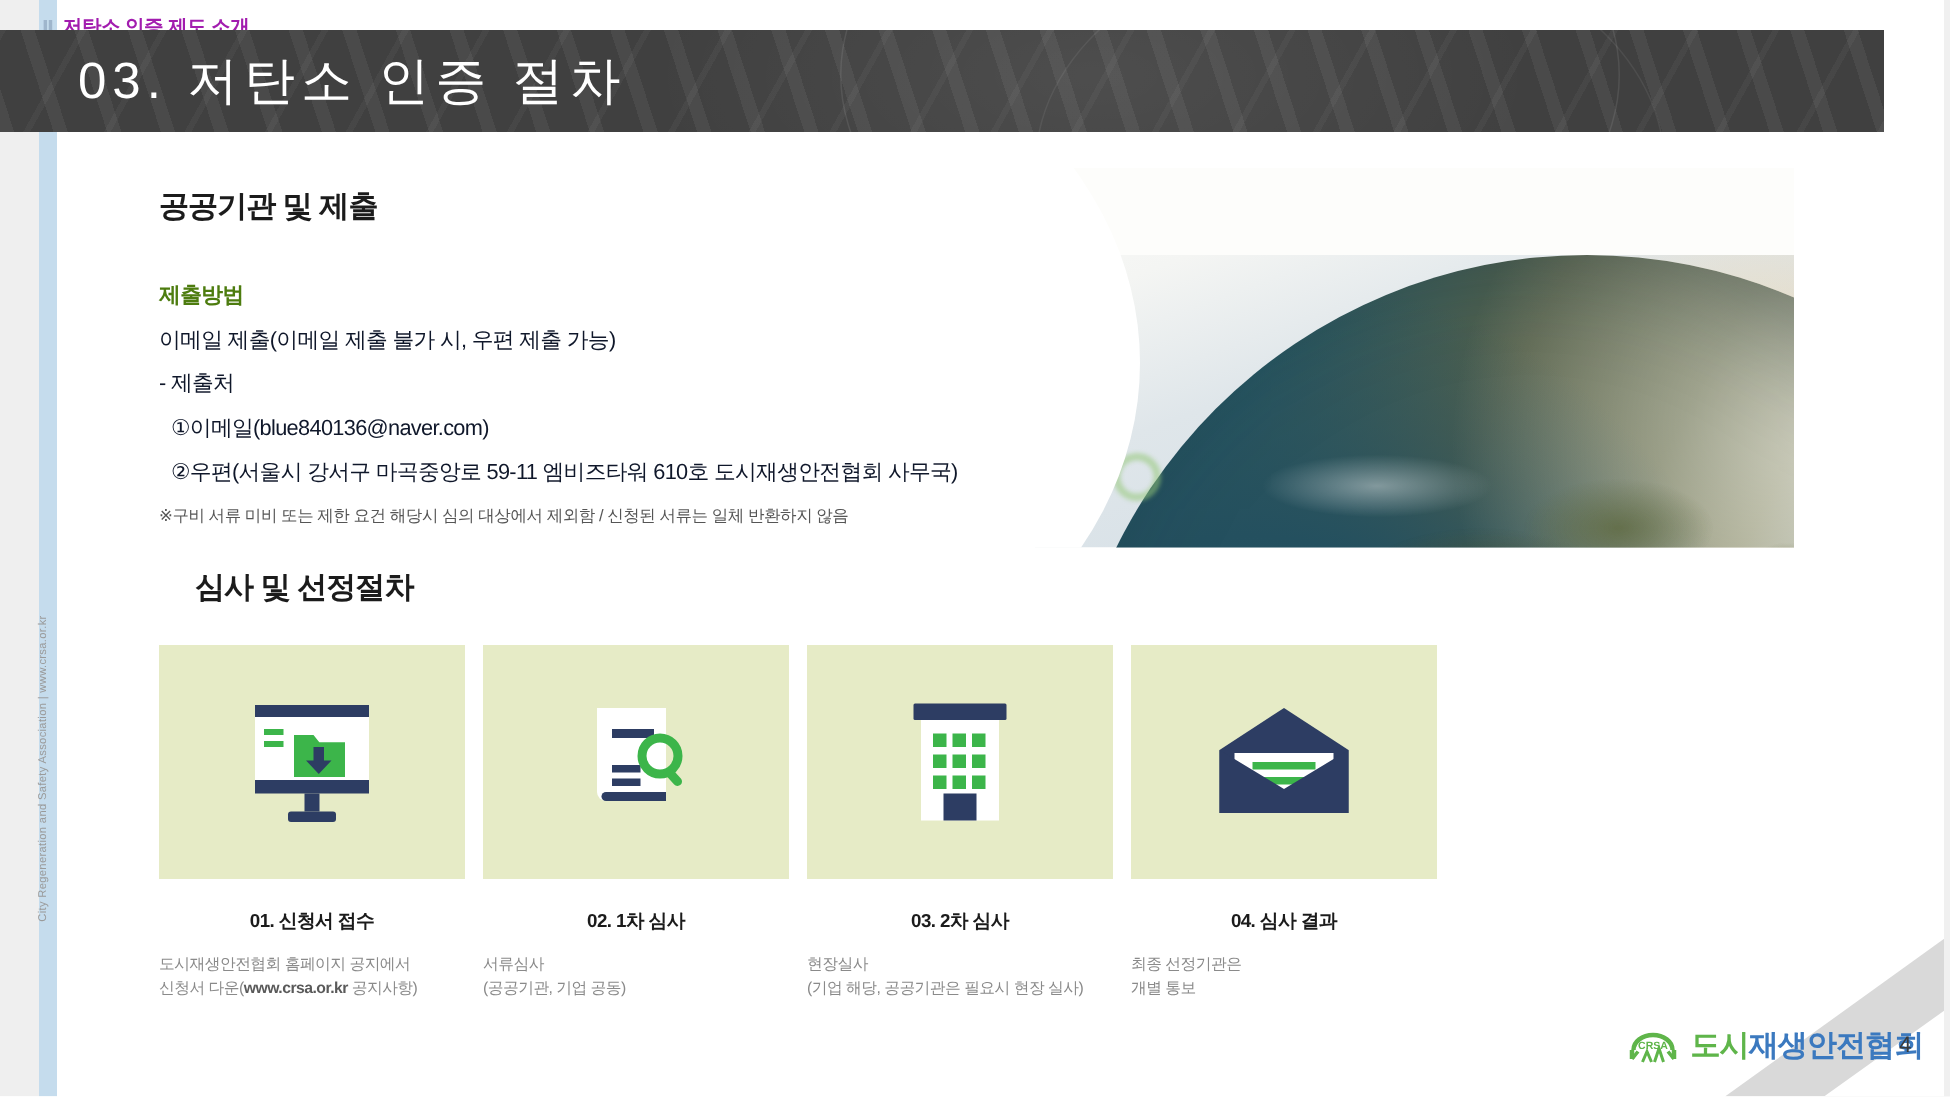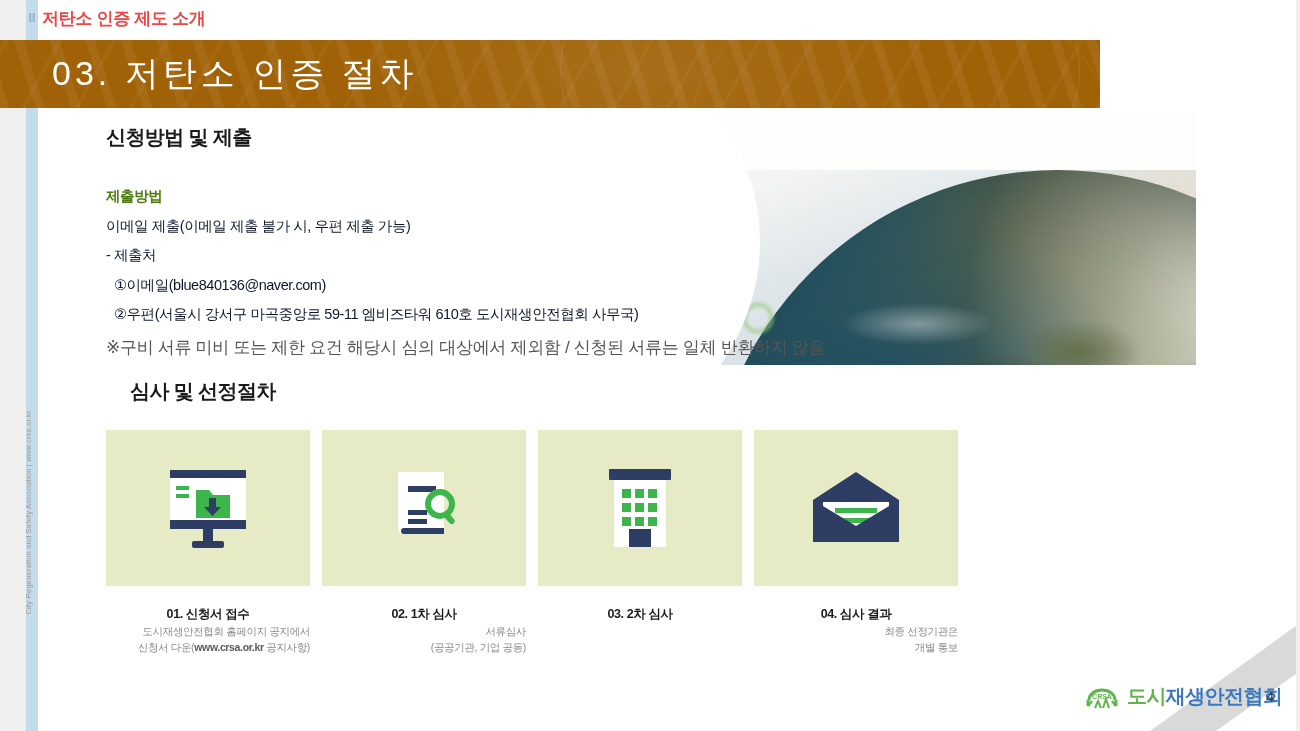--- a/index.html
+++ b/index.html
@@ -44,29 +44,29 @@
   .breadcrumb {
     position: absolute; left: 28px; top: 8px;
     height: 20px;
     display: flex; align-items: center; gap: 7px;
   }
   .bc-mark {
     font-size: 12px; font-weight: bold;
     color: #9fb6cc; letter-spacing: -1px;
   }
   .bc-text {
-    font-size: 17px; font-weight: bold;
-    color: #ef4444; letter-spacing: -0.3px;
+    font-size: 13px; font-weight: bold;
+    color: #a21caf; letter-spacing: -0.3px;
   }
 
   
   .title-band {
-    position: absolute; left: 0; top: 40px;
-    width: 1100px; height: 68px;
-    background: #a16207;
+    position: absolute; left: 0; top: 20px;
+    width: 1256px; height: 68px;
+    background: #404040;
     overflow: hidden;
   }
   .band-tex {
     position: absolute; inset: 0;
     background:
       repeating-linear-gradient(72deg,
         rgba(255,255,255,0.055) 0px, rgba(255,255,255,0.055) 9px,
         rgba(255,255,255,0) 9px, rgba(255,255,255,0) 34px),
       repeating-linear-gradient(-61deg,
         rgba(255,255,255,0.035) 0px, rgba(255,255,255,0.035) 4px,
@@ -176,21 +176,21 @@
     position: absolute;
     font-size: 14.5px; font-weight: bold;
     color: #4d7c0f; letter-spacing: -0.4px;
   }
   .line {
     position: absolute;
     font-size: 14.5px; color: #0f172a;
     letter-spacing: -0.45px; white-space: nowrap;
   }
   .line.small {
-    font-size: 17px; color: #555555; letter-spacing: -0.3px;
+    font-size: 11px; color: #555555; letter-spacing: -0.3px;
   }
 
   
   .steps {
     position: absolute; left: 106px; top: 430px;
     width: 1090px; height: 245px;
     display: flex; gap: 12px;
   }
   .step { width: 204px; }
   .step-thumb {
@@ -198,22 +198,22 @@
     background: #e6ebc6;
     display: flex; align-items: center; justify-content: center;
   }
   .step-title {
     margin-top: 20px;
     text-align: center;
     font-size: 12.5px; font-weight: bold;
     color: #1b1b1b; letter-spacing: -0.4px;
   }
   .step-desc {
-    margin-top: 0;
-    text-align: right;
+    margin-top: 12px;
+    text-align: left;
     font-size: 10.5px; color: #8a8a8a;
     line-height: 1.55; letter-spacing: -0.35px;
   }
   .step-desc b { color: #5a5a5a; font-weight: bold; }
 
   
   .footer-logo {
     position: absolute; left: 1085px; top: 683px;
     display: flex; align-items: center; gap: 8px;
   }
@@ -270,21 +270,21 @@
     <div class="earth-sky"></div>
     <div class="earth-globe">
       <div class="earth-land"></div>
       <div class="earth-clouds"></div>
     </div>
     <div class="earth-flare"></div>
     <div class="earth-topmask"></div>
     <div class="earth-leftcurve"></div>
   </div>
 
-  <div class="h-sec" style="left:106px; top:124px;">신청방법 및 제출</div>
+  <div class="h-sec" style="left:106px; top:124px;">공공기관 및 제출</div>
   <div class="h-sub" style="left:106px; top:187px;">제출방법</div>
   <div class="line" style="left:106px; top:217px;">이메일 제출(이메일 제출 불가 시, 우편 제출 가능)</div>
   <div class="line" style="left:106px; top:246px;">- 제출처</div>
   <div class="line" style="left:114px; top:276px;">①이메일(blue840136@naver.com)</div>
   <div class="line" style="left:114px; top:305px;">②우편(서울시 강서구 마곡중앙로 59-11 엠비즈타워 610호 도시재생안전협회 사무국)</div>
   <div class="line small" style="left:106px; top:336px;">※구비 서류 미비 또는 제한 요건 해당시 심의 대상에서 제외함 / 신청된 서류는 일체 반환하지 않음</div>
 
   <div class="h-sec" style="left:106px; top:378px;margin-left:24px;">심사 및 선정절차</div>
 
   <div class="steps">
@@ -342,20 +342,24 @@
           <rect x="21" y="38" width="9" height="9" fill="#3cb54a"></rect>
           <rect x="34" y="38" width="9" height="9" fill="#3cb54a"></rect>
           <rect x="47" y="38" width="9" height="9" fill="#3cb54a"></rect>
           <rect x="21" y="52" width="9" height="9" fill="#3cb54a"></rect>
           <rect x="34" y="52" width="9" height="9" fill="#3cb54a"></rect>
           <rect x="47" y="52" width="9" height="9" fill="#3cb54a"></rect>
           <rect x="28" y="64" width="22" height="18" fill="#2d3d63"></rect>
         </svg>
       </div>
       <div class="step-title">03. 2차 심사</div>
+      <div class="step-desc">
+        <div>현장실사</div>
+        <div>(기업 해당, 공공기관은 필요시 현장 실사)</div>
+      </div>
     </div>
 
     <div class="step">
       <div class="step-thumb">
         <svg width="94" height="76" viewBox="0 0 94 76">
           <path d="M4 30 L47 2 L90 30 V72 H4 Z" fill="#2d3d63"></path>
           <path d="M14 32 h66 v16 L47 70 L14 48 Z" fill="#ffffff"></path>
           <rect x="26" y="38" width="42" height="5" fill="#3cb54a"></rect>
           <rect x="26" y="48" width="42" height="5" fill="#3cb54a"></rect>
           <path d="M4 30 L47 56 L90 30 V72 H4 Z" fill="#2d3d63"></path>

